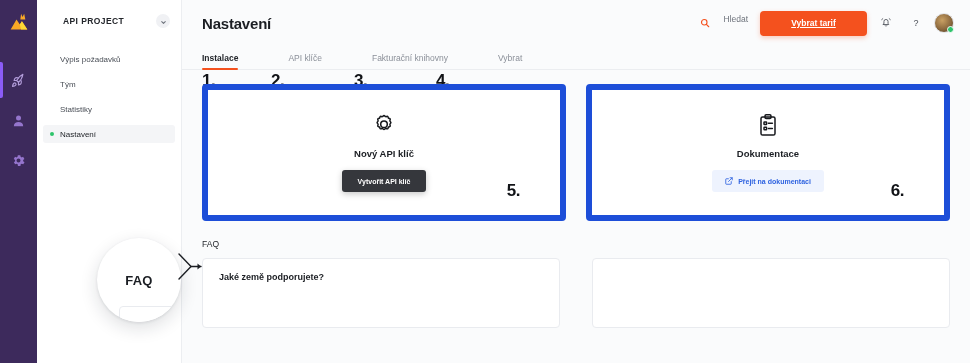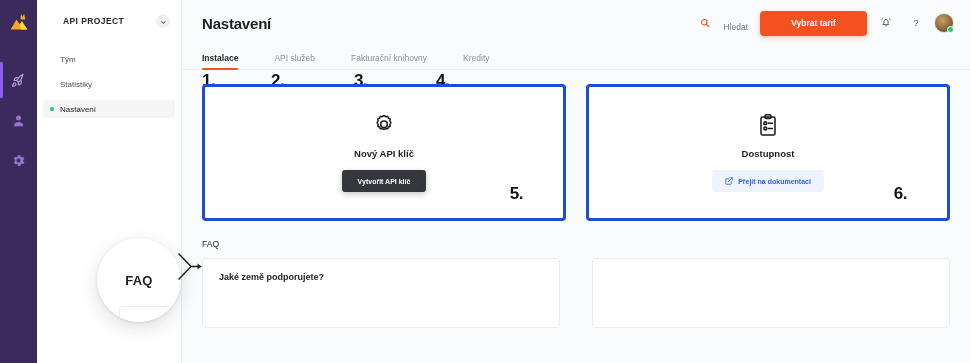--- a/index.html
+++ b/index.html
@@ -72,30 +72,31 @@
   
   .main { flex: 1; height: 363px; background: #fafbfc; position: relative; overflow: hidden; }
   .topbar {
     height: 46px; background: #fafbfc;
     display: flex; align-items: center;
     padding: 0 16px 0 20px;
   }
   .page-title { font-size: 15px; font-weight: bold; color: #1b1e23; letter-spacing: -.2px; }
   .top-right { margin-left: auto; display: flex; align-items: center; gap: 0; }
   .search-box {
-    display: flex; align-items: flex-end; gap: 13px; cursor: text; margin-right: 12px;
+    display: flex; align-items: flex-start; gap: 13px; cursor: text; margin-right: 12px;
   }
   .search-ph { font-size: 8.5px; color: #6e737c; }
   .cta {
     background: #f4511e; color: #fff;
     font-size: 8.5px; font-weight: bold;
     border: none; border-radius: 4px;
     padding: 0 14px; height: 25px; min-width: 107px;
     cursor: pointer;
     box-shadow: 0 2px 5px rgba(244,81,30,.28);
+    text-decoration: underline;
   }
   .icon-btn {
     width: 22px; height: 22px; display: flex; align-items: center; justify-content: center;
     cursor: pointer; margin-left: 8px;
   }
   .qmark { font-size: 9px; color: #4a4f57; }
   .avatar {
     width: 20px; height: 20px; border-radius: 50%;
     margin-left: 7px; position: relative; cursor: pointer;
     background: radial-gradient(circle at 40% 35%, #c9a063 0%, #8d6a3f 55%, #4c3a22 100%);
@@ -103,21 +104,21 @@
     overflow: visible;
   }
   .avatar .st {
     position: absolute; right: -1px; bottom: -1px;
     width: 7px; height: 7px; border-radius: 50%;
     background: #2ec46b; border: 1.5px solid #fafbfc;
   }
 
   
   .tabs {
-    display: flex; align-items: flex-end; gap: 2px;
+    display: flex; align-items: flex-end; gap: 16px;
     padding: 0 20px; height: 24px;
     border-bottom: 1px solid #ebedf0;
   }
   .tab {
     font-size: 8.5px; color: #8b9099;
     padding: 0 0 6px 0; margin-right: 34px;
     position: relative; cursor: pointer; white-space: nowrap;
   }
   .tab.active { color: #23262b; font-weight: bold; }
   .tab.active::after {
@@ -131,21 +132,21 @@
     color: #111317; letter-spacing: -.5px;
   }
 
   
   .cards {
     display: flex; gap: 20px;
     padding: 14px 20px 0 20px;
   }
   .card {
     flex: 1; height: 137px; background: #fff;
-    border: 3px solid #1d4ed8; border-radius: 4px;
+    border: 6px solid #1d4ed8; border-radius: 4px;
     display: flex; flex-direction: column; align-items: center; justify-content: center;
     position: relative;
   }
   .card-icon { margin-bottom: 7px; }
   .card-title { font-size: 9.5px; font-weight: bold; color: #1b1e23; margin-bottom: 11px; }
   .btn-dark {
     background: #35373c; color: #fff;
     font-size: 7px; font-weight: bold;
     border: none; border-radius: 3px;
     padding: 0 16px; height: 22px; cursor: pointer;
@@ -240,20 +241,24 @@
       <div class="side-title">API PROJECT</div>
       <div class="chev-btn">
         <span>
           <svg width="7" height="7" viewBox="0 0 12 12" fill="none" stroke="#6e737c" stroke-width="1.8" stroke-linecap="round" stroke-linejoin="round">
             <path d="M3 4.5 L6 7.5 L9 4.5"></path>
           </svg>
         </span>
       </div>
     </div>
     <div class="side-menu">
+      <div class="side-item">
+        <span class="dot hidden"></span>
+        <span>Výpis požadavků</span>
+      </div>
       <div class="side-item">
         <span class="dot hidden"></span>
         <span>Tým</span>
       </div>
       <div class="side-item">
         <span class="dot hidden"></span>
         <span>Statistiky</span>
       </div>
       <div class="side-item active">
         <span class="dot"></span>
@@ -291,23 +296,23 @@
           <span class="qmark">?</span>
         </div>
         <div class="avatar">
           <span class="st"></span>
         </div>
       </div>
     </div>
 
     <div class="tabs">
       <div class="tab active">Instalace</div>
-      <div class="tab">API služeb</div>
+      <div class="tab">API klíče</div>
       <div class="tab">Fakturační knihovny</div>
-      <div class="tab">Kredity</div>
+      <div class="tab">Vybrat</div>
     </div>
 
     <div class="num" style="left:20px; top:71px;">1.</div>
     <div class="num" style="left:89px; top:71px;">2.</div>
     <div class="num" style="left:172px; top:71px;">3.</div>
     <div class="num" style="left:254px; top:71px;">4.</div>
 
     <div class="cards">
 
       <div class="card">
@@ -326,21 +331,21 @@
         <span class="card-icon">
           <svg width="24" height="24" viewBox="0 0 24 24" fill="none" stroke="#17191d" stroke-width="1.5" stroke-linecap="round" stroke-linejoin="round">
             <rect x="5" y="4" width="14" height="18" rx="1.6"></rect>
             <rect x="9" y="1.8" width="6" height="3.6" rx="1.1"></rect>
             <rect x="8" y="9" width="2.6" height="2.6" rx=".5"></rect>
             <path d="M12.4 10.3h4"></path>
             <rect x="8" y="14.2" width="2.6" height="2.6" rx=".5"></rect>
             <path d="M12.4 15.5h4"></path>
           </svg>
         </span>
-        <div class="card-title">Dostupnost</div>
+        <div class="card-title">Dokumentace</div>
         <button class="btn-light">
           <span>
             <svg width="8" height="8" viewBox="0 0 16 16" fill="none" stroke="#2f63e0" stroke-width="1.7" stroke-linecap="round" stroke-linejoin="round">
               <path d="M12.5 9.2v4.1a1.2 1.2 0 0 1-1.2 1.2H2.7a1.2 1.2 0 0 1-1.2-1.2V4.7a1.2 1.2 0 0 1 1.2-1.2h4.1"></path>
               <path d="M10.2 1.5h4.3v4.3"></path>
                 <path d="M7 9 14.3 1.7"></path>
             </svg>
           </span>
           <span>Přejít na dokumentaci</span>
         </button>

